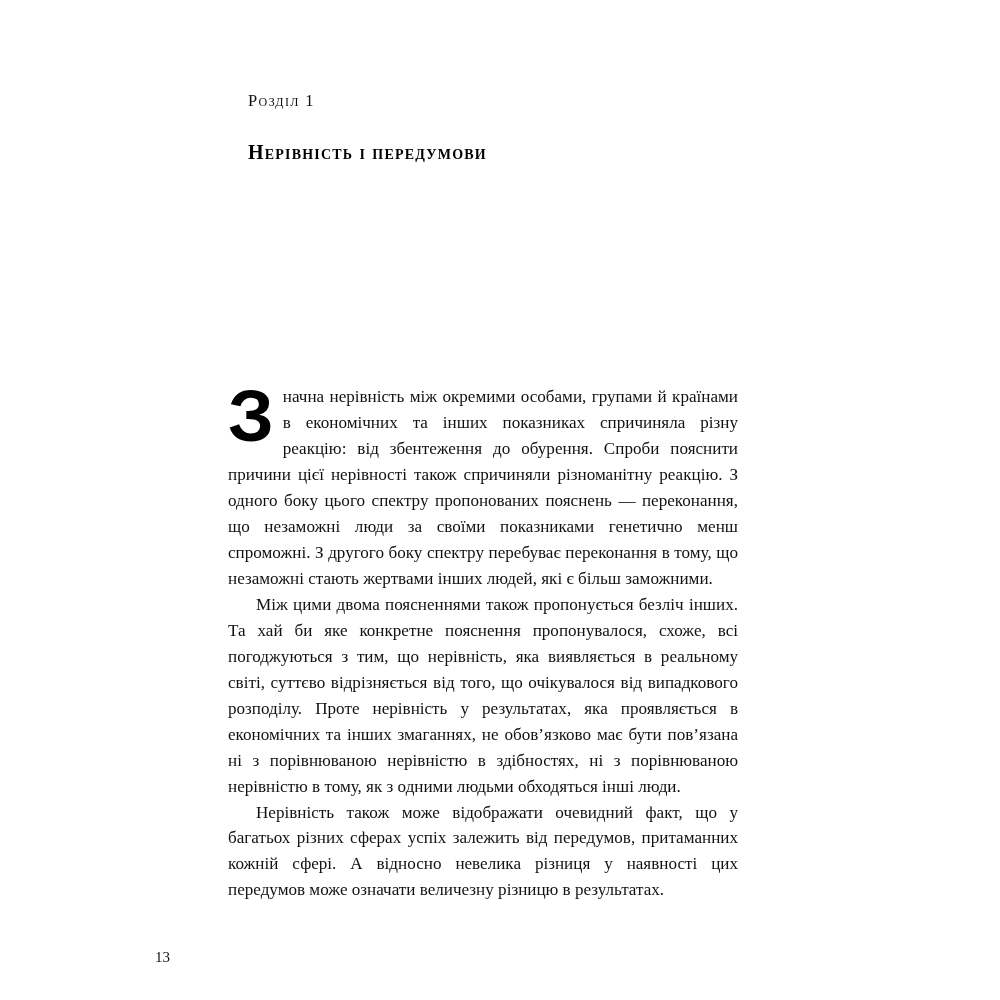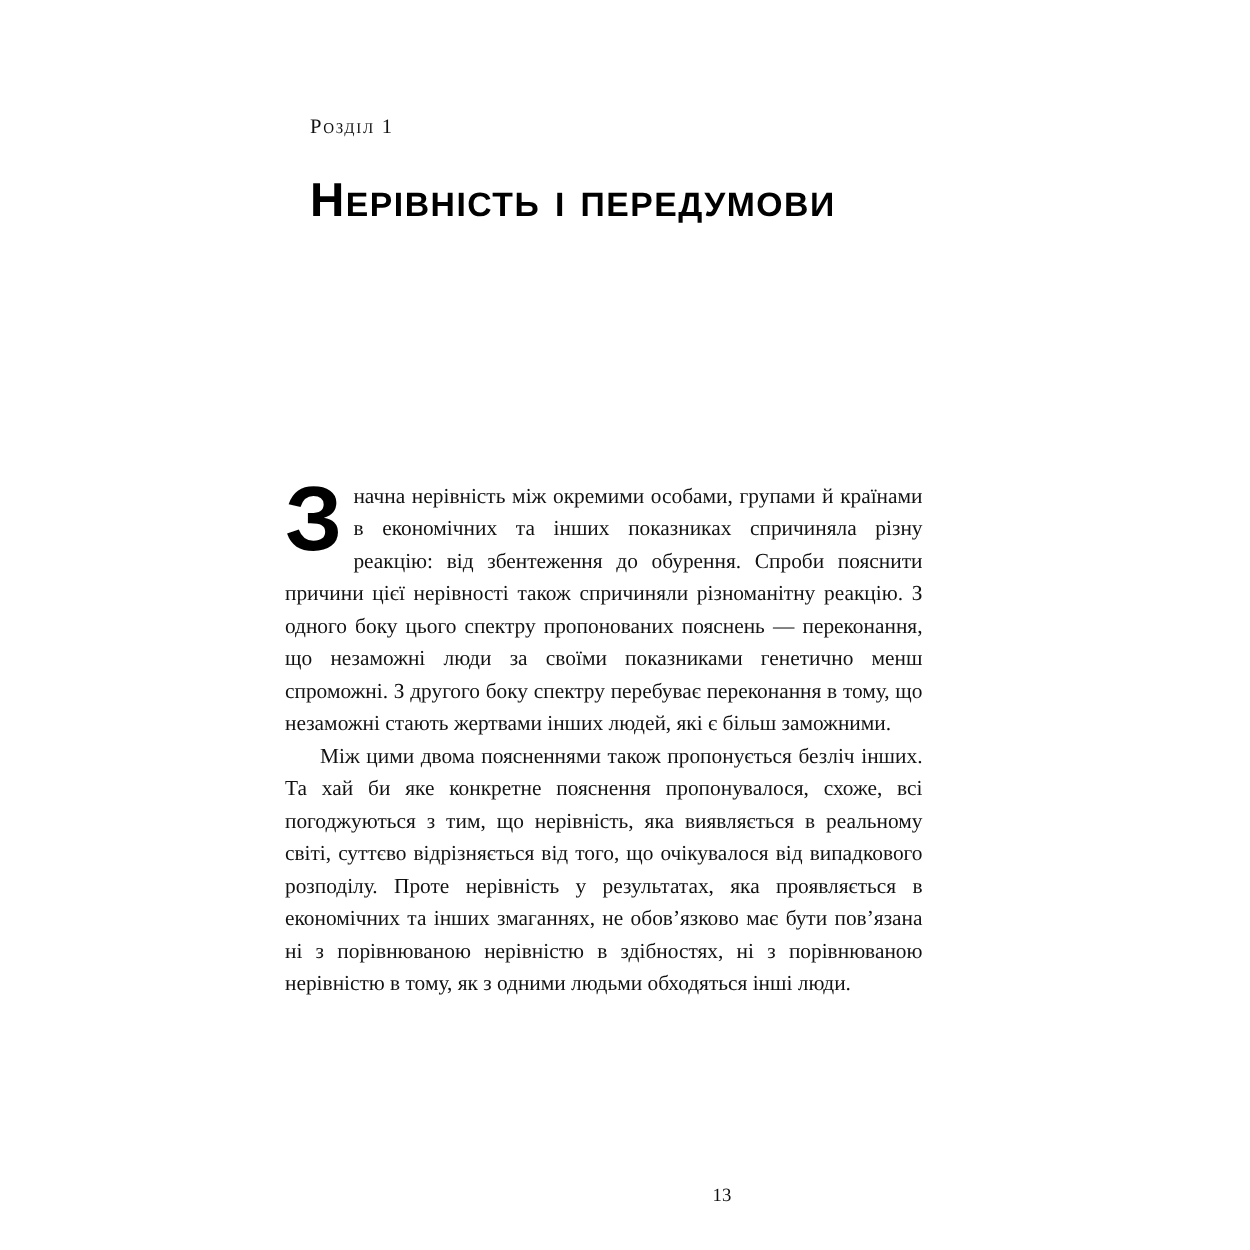--- a/index.html
+++ b/index.html
@@ -38,22 +38,22 @@
     text-transform: lowercase;
     color: #111111;
     margin: 0 0 0 20px;
   }
   .chapter-label::first-letter {
     text-transform: uppercase;
   }
 
   .chapter-title {
     margin: 30px 0 0 20px;
-    font-family: Liberation Sans, sans-serif;
-    font-size: 38px;
+    font-family: Liberation Serif, serif;
+    font-size: 20px;
     font-weight: bold;
     letter-spacing: 1.2px;
     color: #000000;
     font-variant: small-caps;
     line-height: 1.1;
   }
 
   .body-block {
     position: absolute;
     left: 228px;
@@ -94,21 +94,21 @@
 
   .lead-bold {
     font-weight: normal;
   }
 
   .folio {
     position: absolute;
     left: 0;
     top: 938px;
     width: 1000px;
-    text-align: center;
+    text-align: left;
     font-size: 15px;
     color: #111111;
     font-family: "Liberation Serif", serif;
   }
   .folio span {
     display: inline-block;
     margin-left: 155px;
   }
 </style>
 </head>
@@ -122,20 +122,21 @@
   </div>
 
   <div class="body-block">
 
     <p class="para dropcap-para">
       <span class="dropcap">З</span><span class="lead-bold">начна</span><span> нерівність між окремими особами, групами й країнами в економічних та інших показниках спричиняла різну реакцію: від збентеження до обурення. Спроби пояснити причини цієї нерівності також спричиняли різноманітну реакцію. З одного боку цього спектру пропонованих пояснень — переконання, що незаможні люди за своїми показниками генетично менш спроможні. З другого боку спектру перебуває переконання в тому, що незаможні стають жертвами інших людей, які є більш заможними.</span>
     </p>
 
     <p class="para">Між цими двома поясненнями також пропонується безліч інших. Та хай би яке конкретне пояснення пропонувалося, схоже, всі погоджуються з тим, що нерівність, яка виявляється в реальному світі, суттєво відрізняється від того, що очікувалося від випадкового розподілу. Проте нерівність у результатах, яка проявляється в економічних та інших змаганнях, не обов’язково має бути пов’язана ні з порівнюваною нерівністю в здібностях, ні з порівнюваною нерівністю в тому, як з одними людьми обходяться інші люди.</p>
 
+    <p class="para">Нерівність також може відображати очевидний факт, що у багатьох різних сферах успіх залежить від передумов, притаманних кожній сфері. А відносно невелика різниця у наявності цих передумов може означати величезну різницю в результатах.</p>
 
   </div>
 
   <div class="folio">
     <span>13</span>
   </div>
 
 </div>
 
 </body></html>

